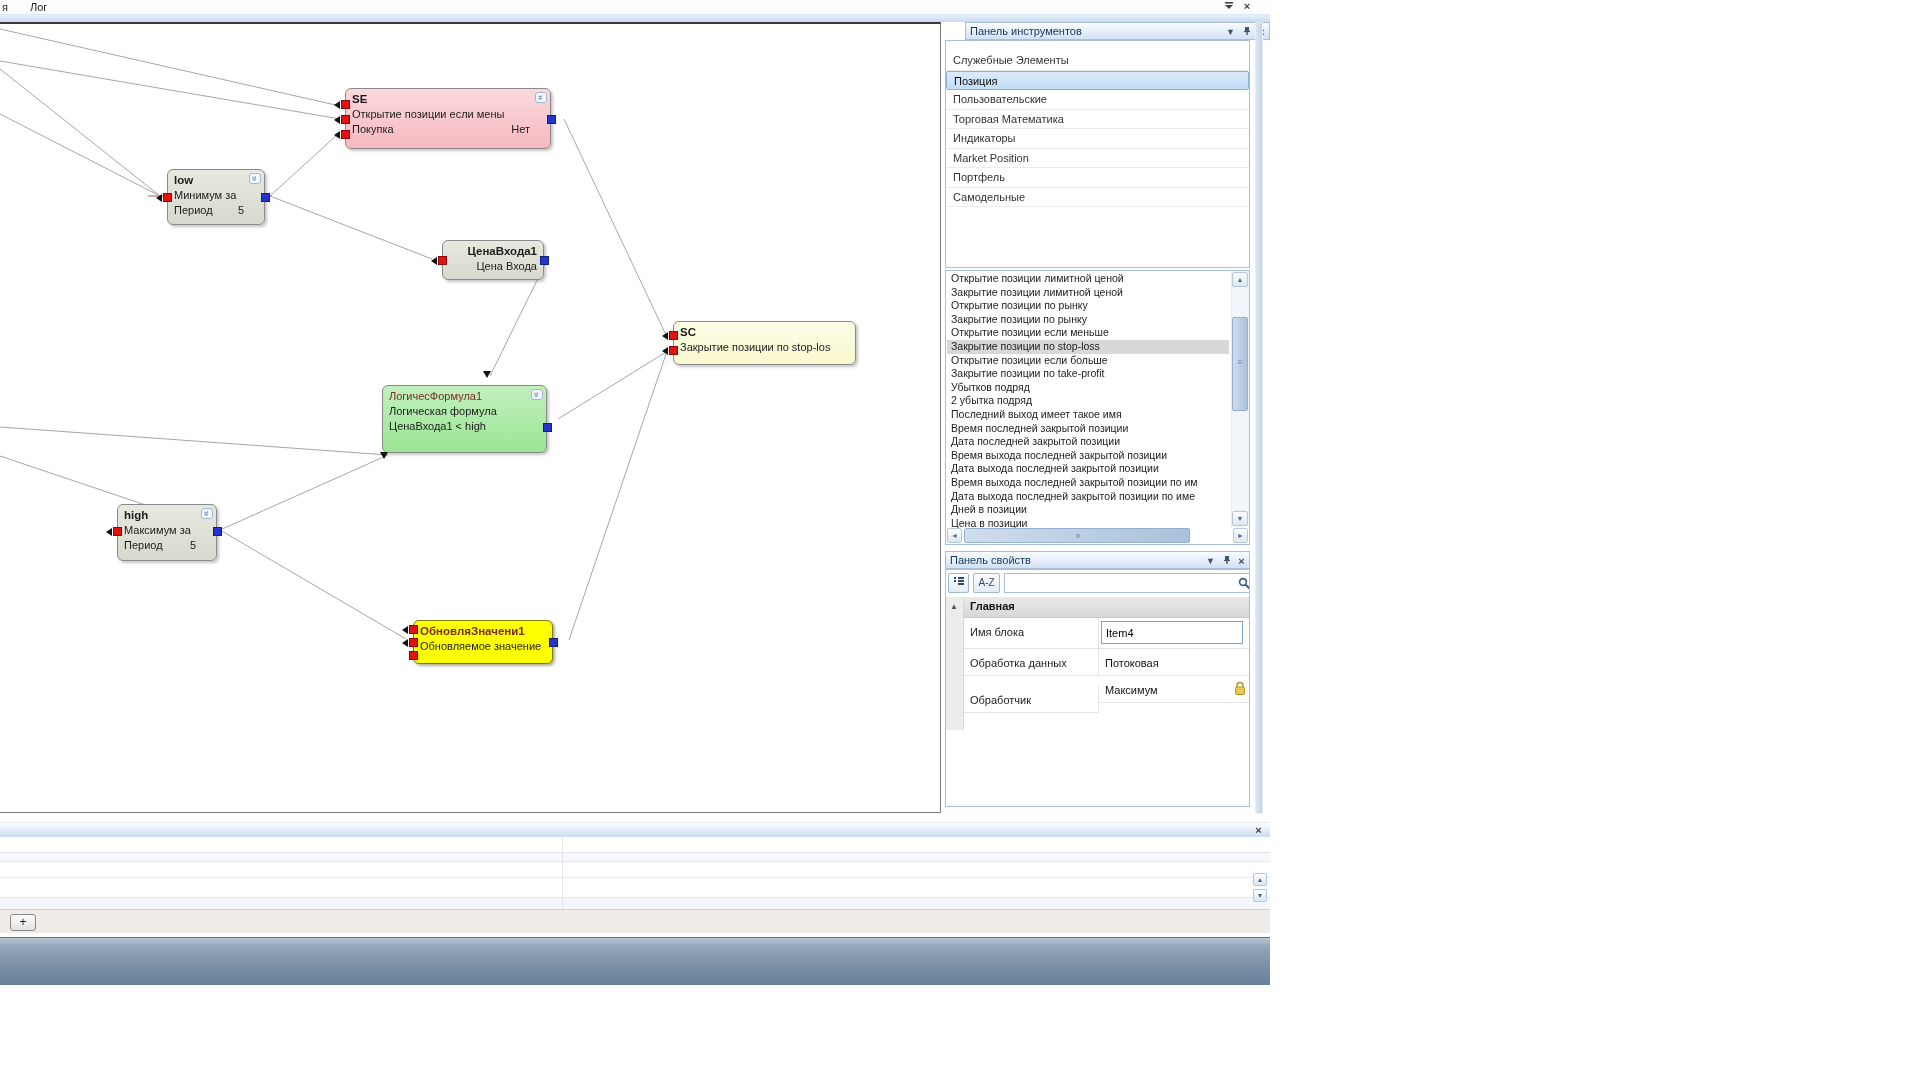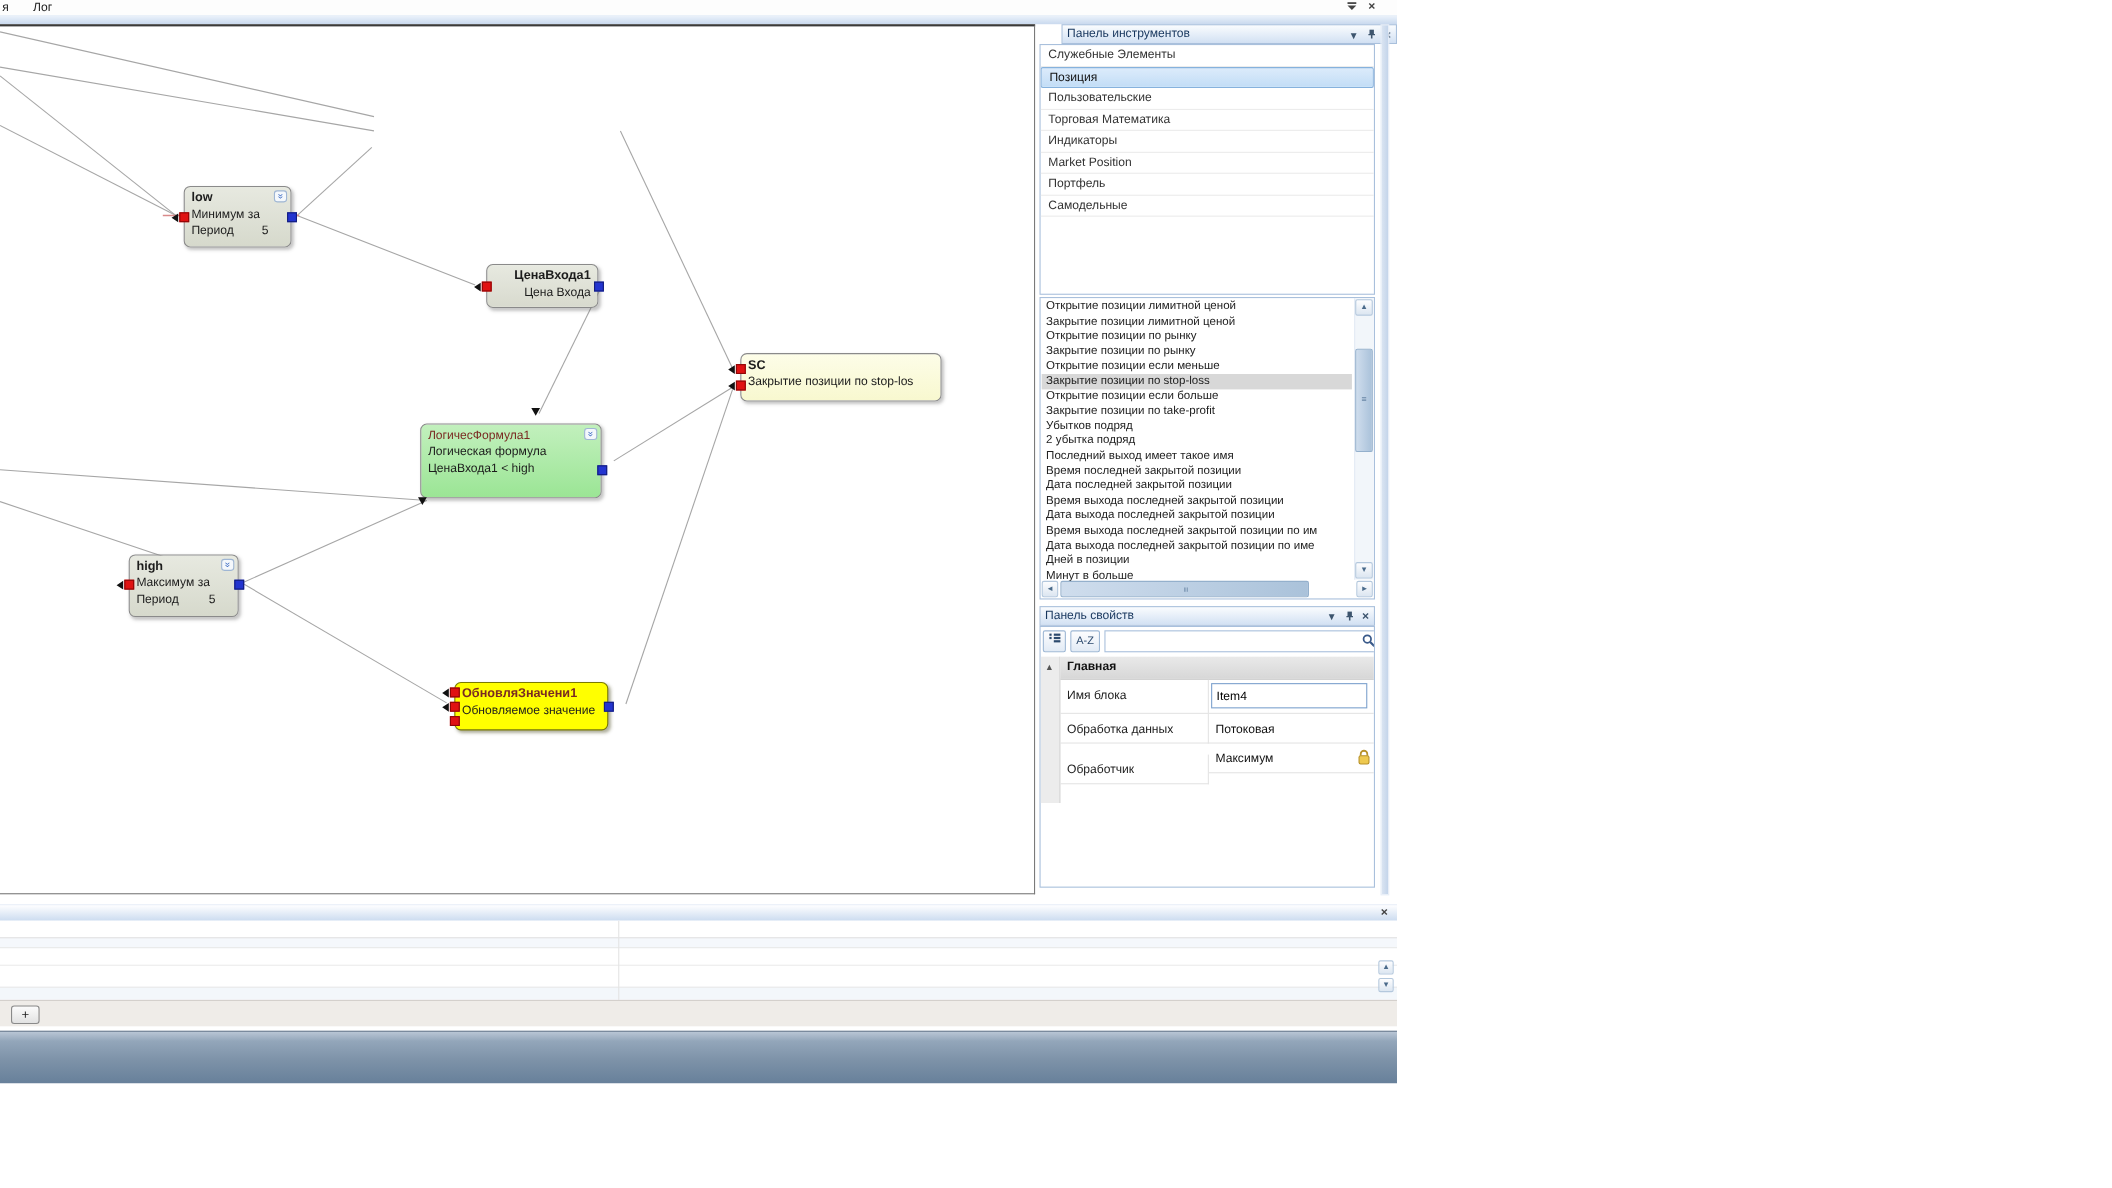--- a/index.html
+++ b/index.html
@@ -109,20 +109,36 @@
       <line x1="220" y1="508" x2="388" y2="433"></line>
       <line x1="0" y1="405" x2="388" y2="433"></line>
       <line x1="0" y1="434" x2="214" y2="506"></line>
       <line x1="558" y1="397" x2="666" y2="330"></line>
       <line x1="220" y1="508" x2="406" y2="617"></line>
       <line x1="569" y1="618" x2="666" y2="332"></line>
     </g>
     <line x1="148" y1="174" x2="272" y2="174" stroke="#d98a8a" stroke-width="1.4"></line>
   </svg>
 
+  <div class="node" style="left:345px; top:88px; width:206px; height:61px; background:linear-gradient(#fbd9dd,#f5b9c0);">
+    <div class="ttl">SE</div>
+    <div class="ln">Открытие позиции если мены</div>
+    <div class="prow">
+        <span>Покупка</span>
+        <span class="pv">Нет</span>
+      </div>
+    <div class="collapse-btn"><span>«</span></div>
+    <div class="port p-in" style="left:-5px; top:11px;"></div>
+    <div class="port p-in" style="left:-5px; top:26px;"></div>
+    <div class="port p-in" style="left:-5px; top:41px;"></div>
+    <div class="in-arrow" style="left:-12px; top:12px;"></div>
+    <div class="in-arrow" style="left:-12px; top:27px;"></div>
+    <div class="in-arrow" style="left:-12px; top:42px;"></div>
+    <div class="port p-out" style="right:-6px; top:26px;"></div>
+  </div>
 
   <div class="node" style="left:167px; top:169px; width:98px; height:56px; background:linear-gradient(#e7e9e0,#d6d9cc);">
     <div class="ttl">low</div>
     <div class="ln">Минимум за</div>
     <div class="prow">
         <span>Период</span>
         <span class="pv">5</span>
       </div>
     <div class="collapse-btn"><span>«</span></div>
     <div class="port p-in" style="left:-5px; top:23px;"></div>
@@ -187,21 +203,21 @@
     <div class="hd-ic" style="left:274px;">
       <svg width="8" height="10" viewBox="0 0 8 10">
           <rect x="2" y="1" width="4" height="4" fill="#3d556e"></rect>
           <line x1="4" y1="5" x2="4" y2="9" stroke="#3d556e" stroke-width="1.4"></line>
           <line x1="1" y1="5.5" x2="7" y2="5.5" stroke="#3d556e" stroke-width="1.2"></line>
         </svg>
     </div>
     <div class="hd-ic" style="left:289px; font-size:11px; font-weight:bold;">×</div>
   </div>
   <div class="panel-bx" style="left:945px; top:40px; width:305px; height:228px;">
-    <div class="cat-item" style="margin-top:0;">Служебные Элементы</div>
+    <div class="cat-item" style="margin-top:10px;">Служебные Элементы</div>
     <div class="cat-item sel">Позиция</div>
     <div class="cat-item">Пользовательские</div>
     <div class="cat-item">Торговая Математика</div>
     <div class="cat-item">Индикаторы</div>
     <div class="cat-item">Market Position</div>
     <div class="cat-item">Портфель</div>
     <div class="cat-item">Самодельные</div>
   </div>
 
   <div class="panel-bx" style="left:945px; top:270px; width:305px; height:275px;">
@@ -217,21 +233,21 @@
       <div class="li-item">Убытков подряд</div>
       <div class="li-item">2 убытка подряд</div>
       <div class="li-item">Последний выход имеет такое имя</div>
       <div class="li-item">Время последней закрытой позиции</div>
       <div class="li-item">Дата последней закрытой позиции</div>
       <div class="li-item">Время выхода последней закрытой позиции</div>
       <div class="li-item">Дата выхода последней закрытой позиции</div>
       <div class="li-item">Время выхода последней закрытой позиции по им</div>
       <div class="li-item">Дата выхода последней закрытой позиции по име</div>
       <div class="li-item">Дней в позиции</div>
-      <div class="li-item">Минут в больше</div>
+      <div class="li-item">Цена в позиции</div>
     </div>
 
     <div class="sb-track-v" style="left:285px; top:0; width:18px; height:256px;"></div>
     <div class="sb-btn" style="left:286px; top:1px; width:16px; height:15px; line-height:14px;">▲</div>
     <div class="sb-thumb" style="left:286px; top:46px; width:16px; height:94px; line-height:90px;">≡</div>
     <div class="sb-btn" style="left:286px; top:240px; width:16px; height:15px; line-height:14px;">▼</div>
 
     <div class="sb-btn" style="left:1px; top:257px; width:15px; height:15px; line-height:14px;">◄</div>
     <div class="sb-thumb" style="left:18px; top:257px; width:226px; height:15px; line-height:14px;"><span style="display:inline-block; transform:rotate(90deg);">≡</span></div>
     <div class="sb-btn" style="left:287px; top:257px; width:15px; height:15px; line-height:14px;">►</div>

